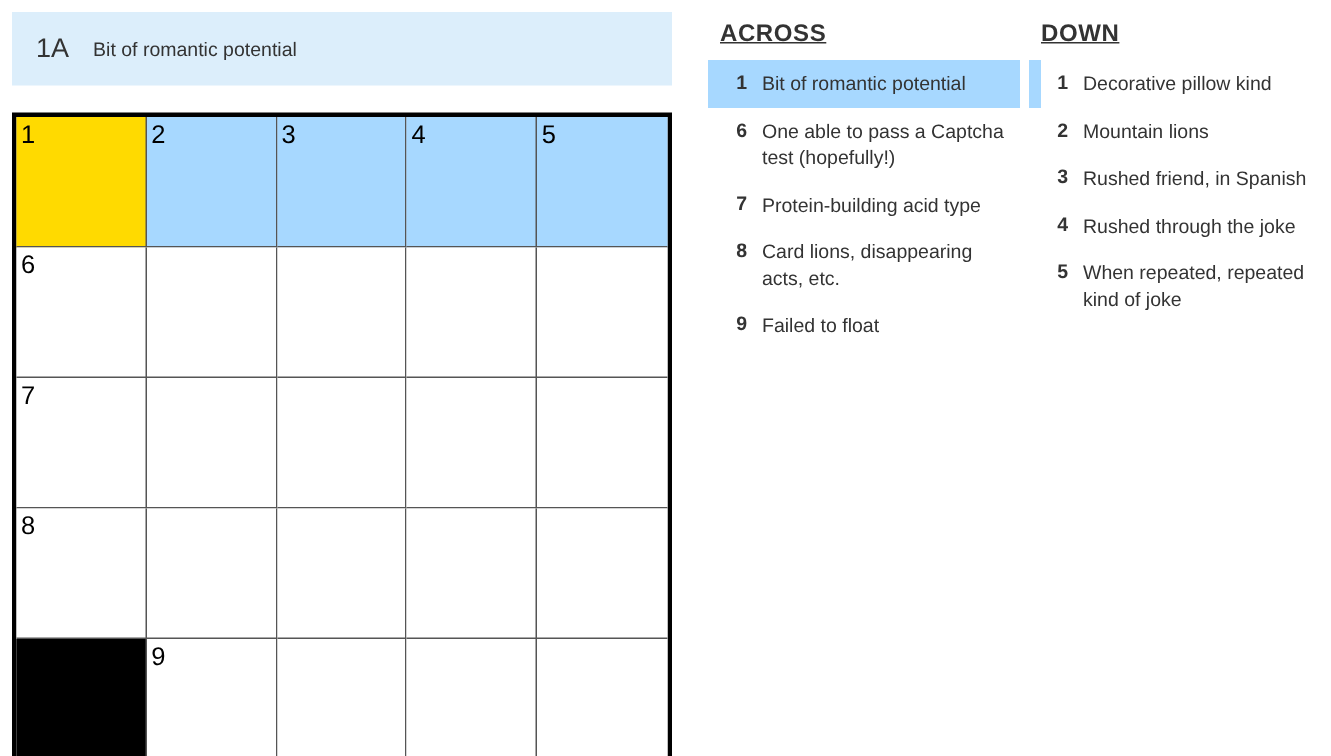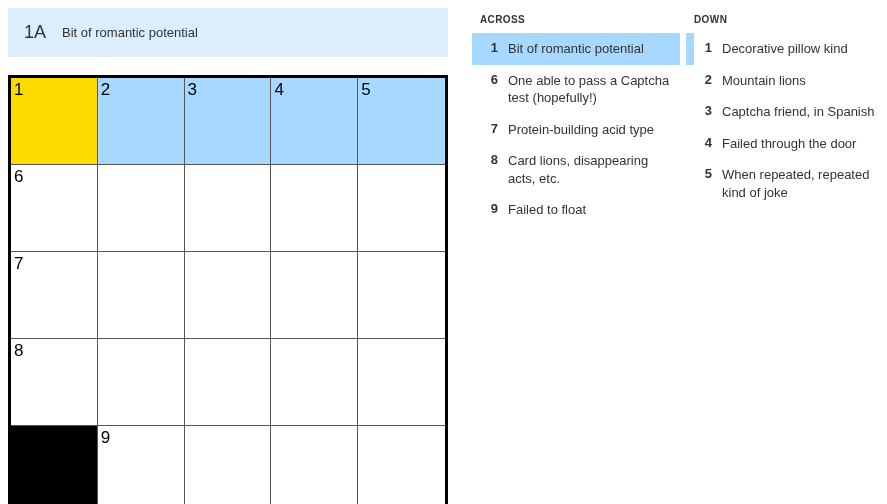--- a/index.html
+++ b/index.html
@@ -73,24 +73,25 @@
     flex: 1 1 auto;
   }
   .clue-col {
     display: flex;
     flex-direction: column;
     width: 208px;
     height: 486px;
     position: relative;
   }
   .clue-col-heading {
-    font-size: 10px;
+    font-size: 16px;
     font-weight: 700;
     letter-spacing: 0.4px;
     padding: 6px 8px 8px 8px;
+    text-decoration: underline;
   }
   .clue-list {
     flex: 1 1 auto;
     overflow-y: auto;
     position: relative;
     scrollbar-width: thin;
   }
   .clue-list::-webkit-scrollbar { width: 8px; }
   .clue-list::-webkit-scrollbar-thumb { background: #c4c4c4; }
   .clue-list::-webkit-scrollbar-track { background: #efefef; }
@@ -220,25 +221,25 @@
           <div class="clue-item sibling">
             <span class="clue-num">1</span>
             <span class="clue-text">Decorative pillow kind</span>
           </div>
           <div class="clue-item">
             <span class="clue-num">2</span>
             <span class="clue-text">Mountain lions</span>
           </div>
           <div class="clue-item">
             <span class="clue-num">3</span>
-            <span class="clue-text">Captcha friend, in Spanish</span>
+            <span class="clue-text">Rushed friend, in Spanish</span>
           </div>
           <div class="clue-item">
             <span class="clue-num">4</span>
-            <span class="clue-text">Failed through the door</span>
+            <span class="clue-text">Rushed through the joke</span>
           </div>
           <div class="clue-item">
             <span class="clue-num">5</span>
             <span class="clue-text">When repeated, repeated kind of joke</span>
           </div>
         </div>
     </div>
   </div>
 </div>
 

